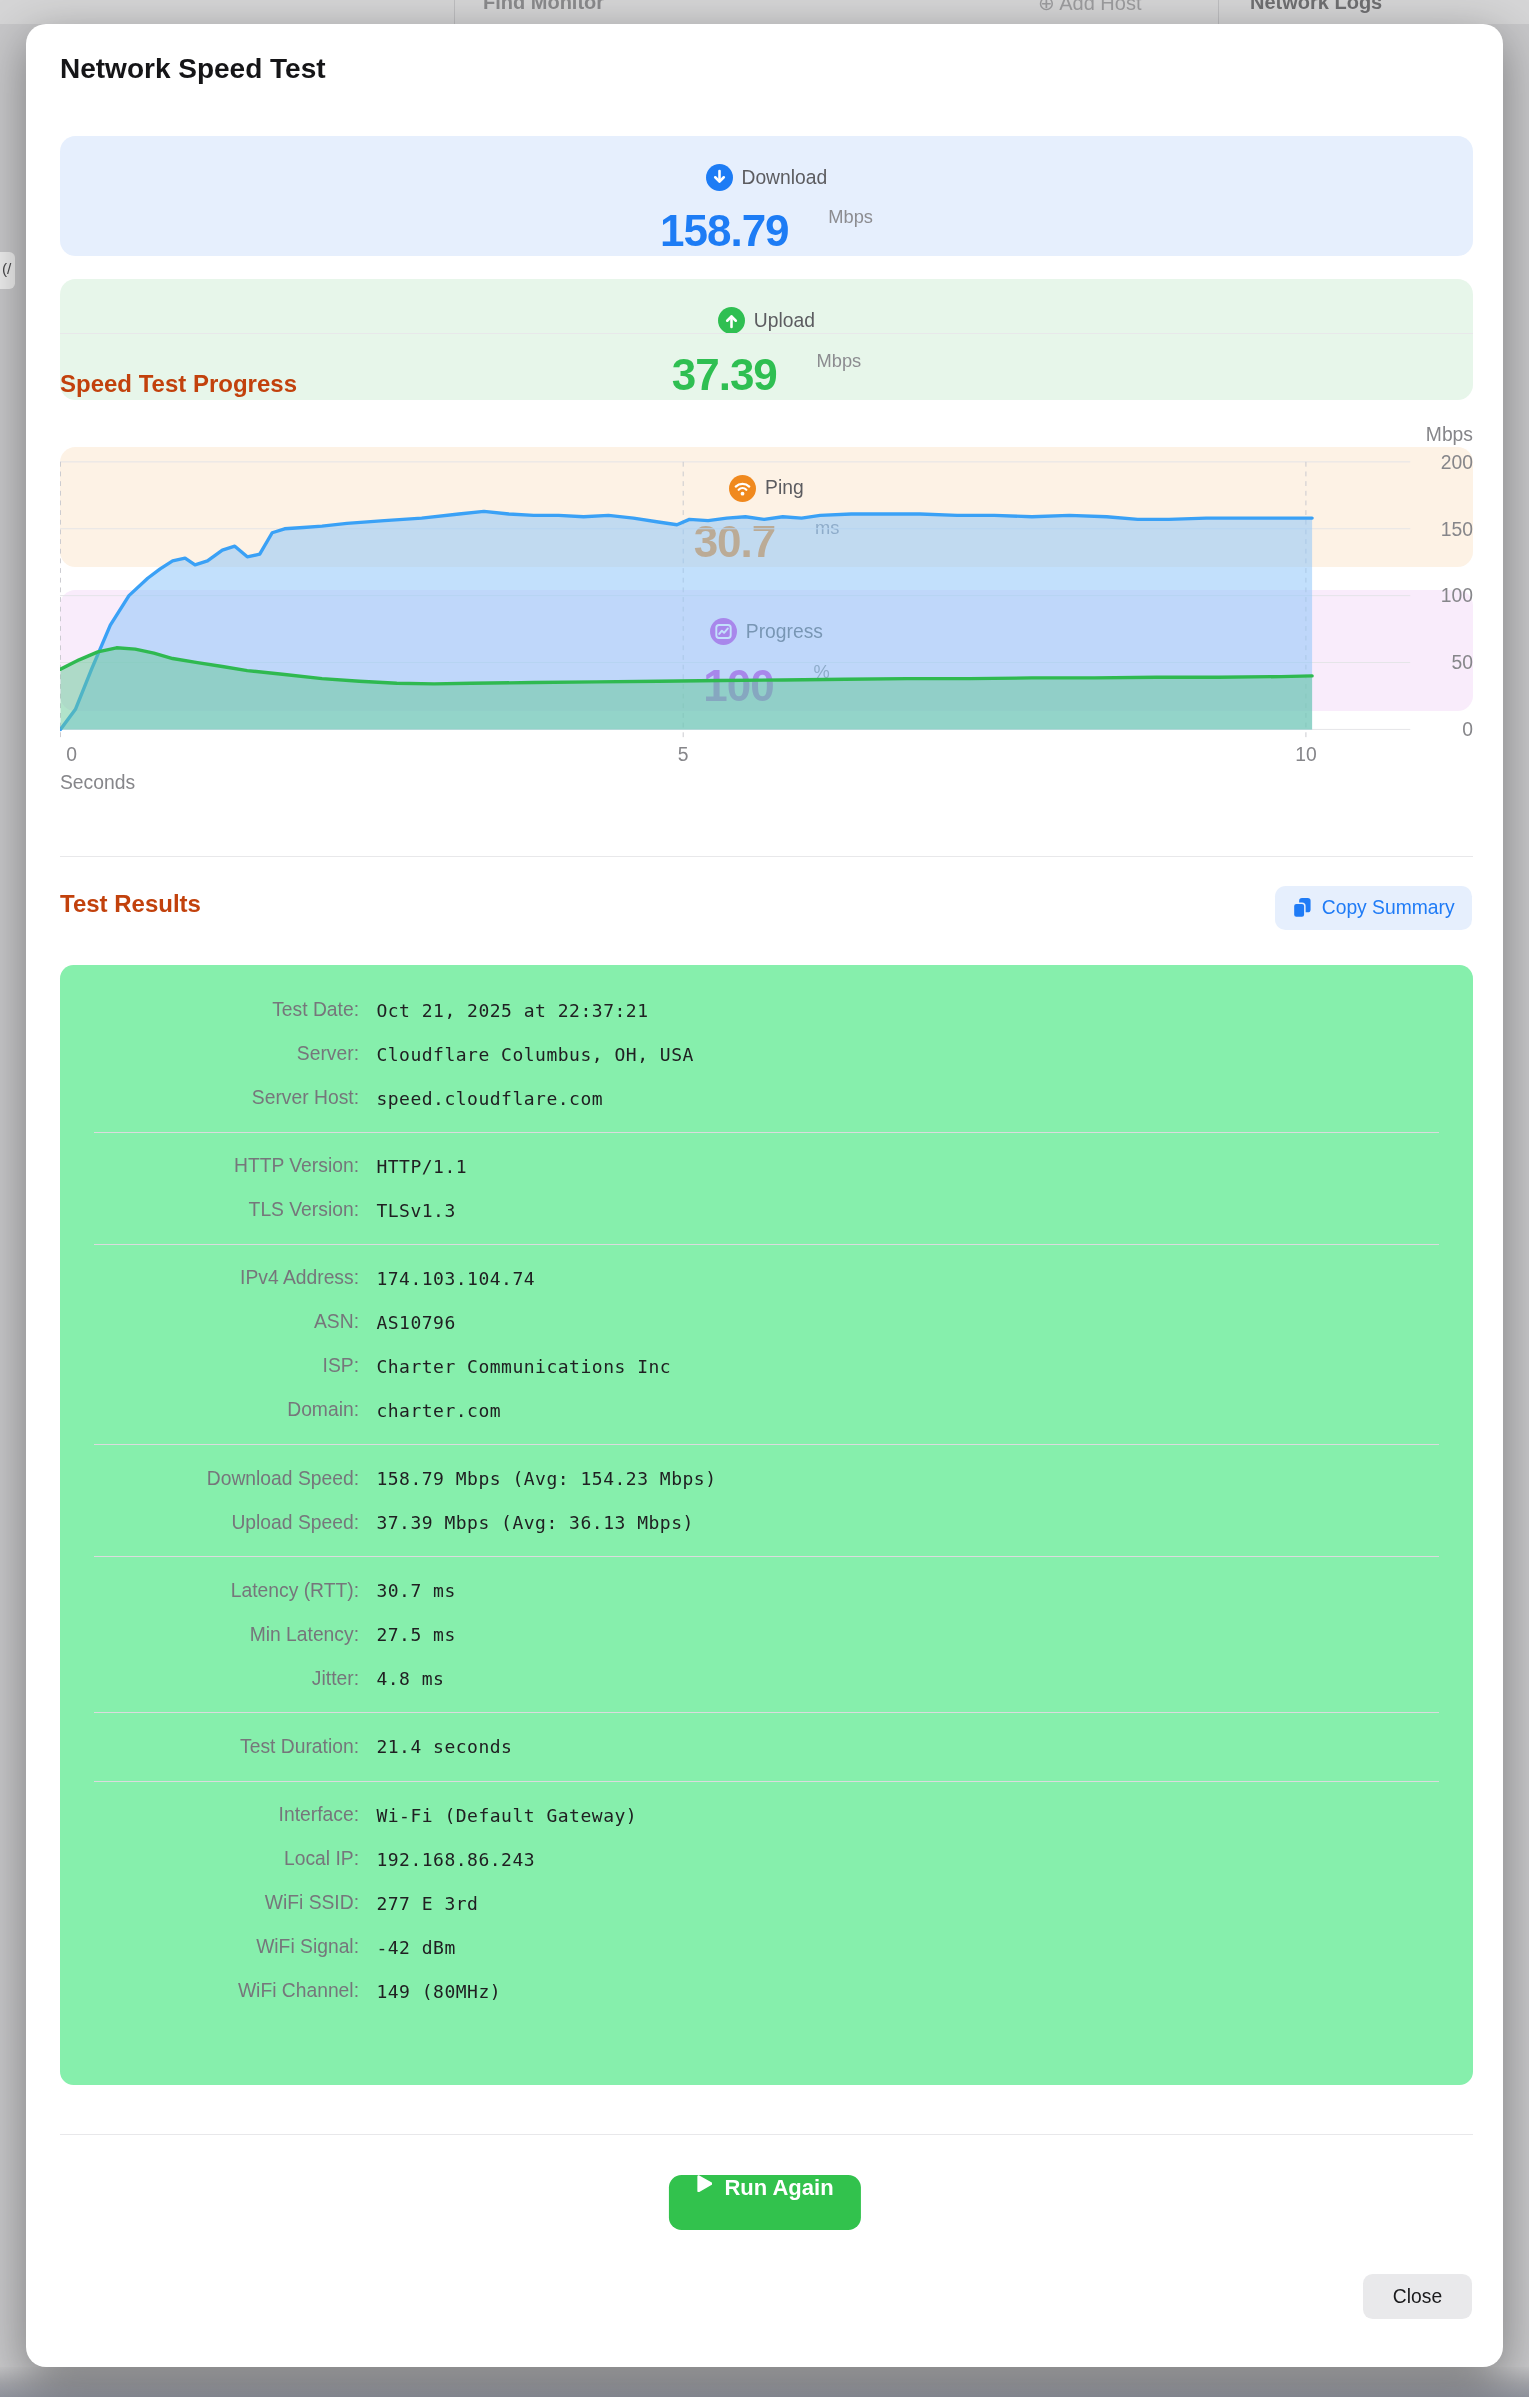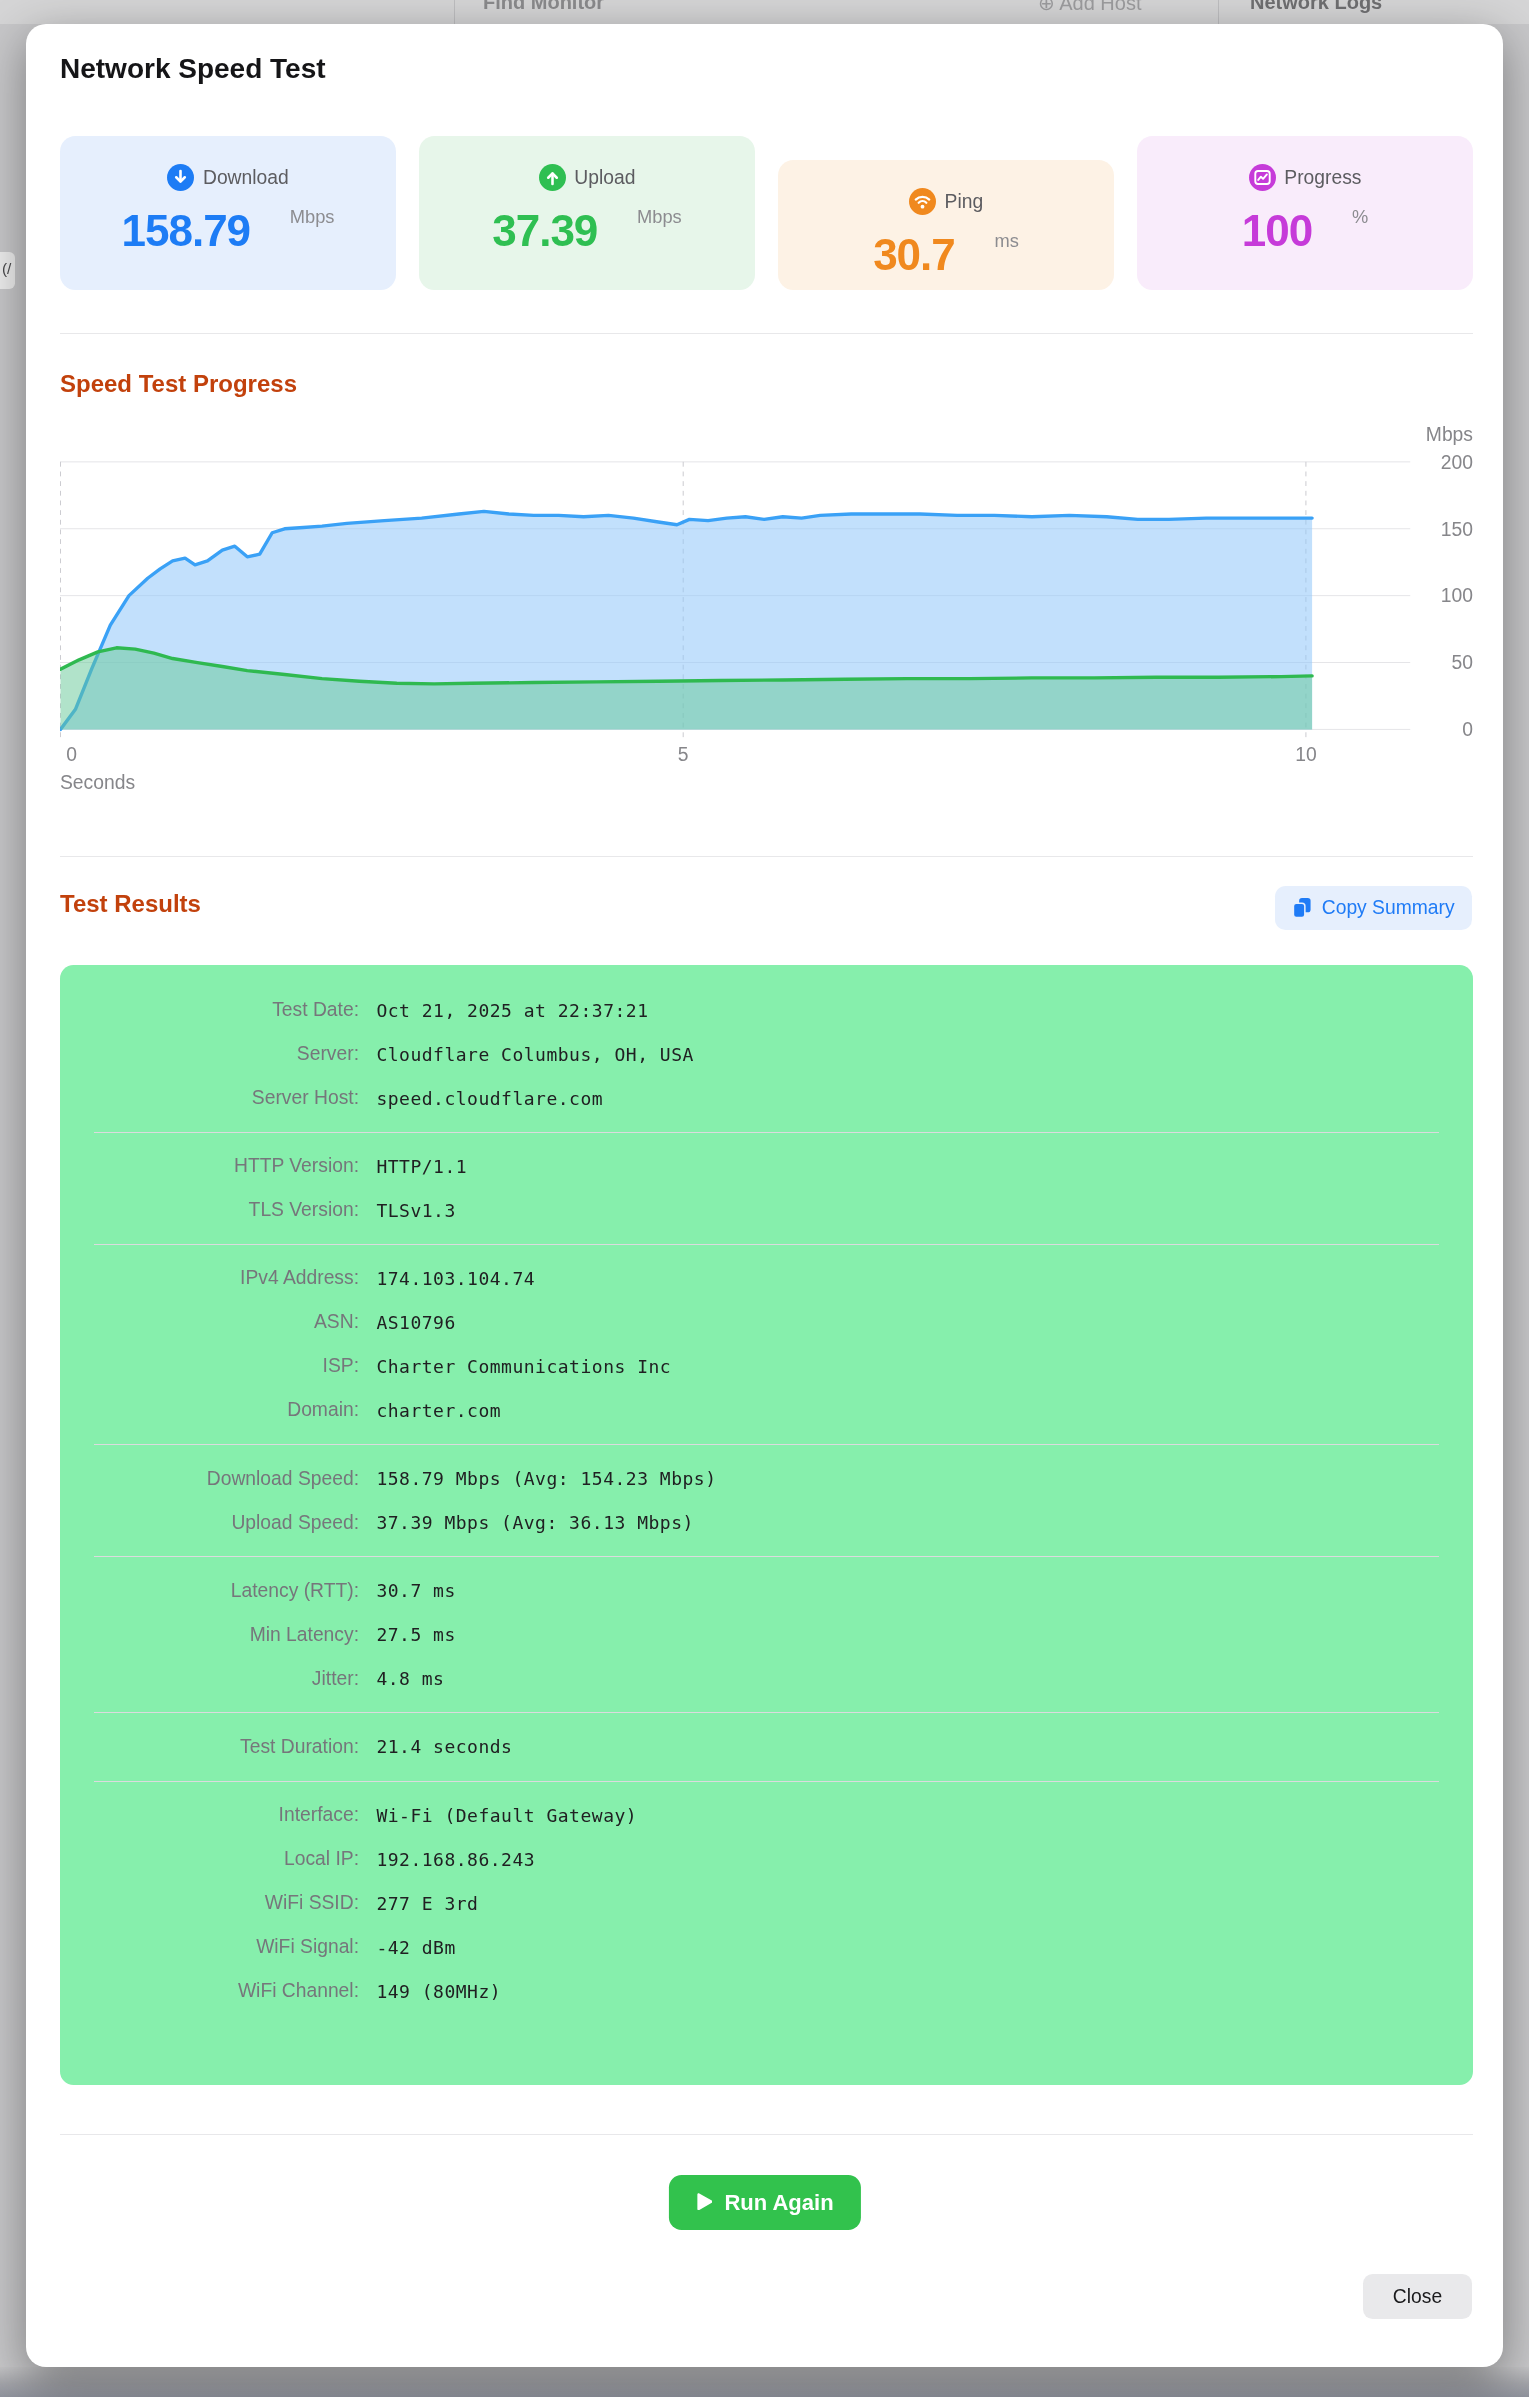--- a/index.html
+++ b/index.html
@@ -11,21 +11,21 @@
   .toolbar .tb-item { position:absolute; top:-8.7px; font-size:20px; font-weight:bold; color:#8a8a8c; white-space:nowrap; }
   .toolbar .tb-sep { position:absolute; top:0; width:1px; height:24px; background:#bebec0; }
   .left-fragment { position:absolute; left:0; top:252px; width:14.5px; height:37px; background:#ececec; border-radius:0 5.8px 5.8px 0; overflow:hidden; font-size:15.4px; color:#4a4a4c; padding:7.7px 0 0 1.9px; }
   .bottom-strip { position:absolute; left:0; top:2367px; width:1529px; height:30px; background:linear-gradient(180deg,#c4c4c6 0%, #a3a4a9 55%, #8f929c 100%); }
 
   
   .modal { position:absolute; left:26px; top:24px; width:1477px; height:2343px; background:#ffffff; border-radius:20px; box-shadow:0 13.5px 48px rgba(0,0,0,0.38); }
   .m-title { position:absolute; left:34px; top:29px; font-size:28px; font-weight:bold; color:#151517; }
 
   
-  .cards { position:absolute; left:34px; top:112px; width:1413px; height:154px; display:flex; gap:23px; }
+  .cards { position:absolute; left:34px; top:112px; width:1413px; height:154px; display:flex; gap:23px;flex-direction:column; }
   .card { flex:1 1 0; border-radius:15.4px; display:flex; flex-direction:column; align-items:center; }
   .card-head { margin-top:28px; display:flex; align-items:center; gap:8.7px; }
   .card-icon { width:27px; height:27px; display:block; }
   .card-label { font-size:19.3px; color:#5c5c60; }
   .card-valrow { margin-top:15.4px; display:flex; align-items:flex-start;gap:32px; }
   .card-value { font-size:44px; font-weight:bold; letter-spacing:-1px; }
   .card-unit { font-size:18.3px; color:#8c8c90; margin-left:7.7px; }
 
   .hline { position:absolute; left:34px; width:1413px; height:1px; background:#e8e8ea; }
 
@@ -38,21 +38,21 @@
   
   .copy-btn { position:absolute; right:31px; top:862px; height:44px; padding:0 17.4px; border-radius:10.6px; background:#e6effd; display:flex; align-items:center; gap:9.7px; cursor:pointer; border:none; }
   .copy-btn span { font-size:19.3px; color:#1f7bf6; }
   .results-box { position:absolute; left:34px; top:941px; width:1413px; height:1120px; background:#86efac; border-radius:13.5px; padding-top:23px; overflow:hidden; }
   .r-row { height:44px; display:flex; align-items:center; }
   .r-label { width:299px; text-align:right; font-size:19.3px; color:#76767b; flex:0 0 299px; }
   .r-value { margin-left:17.4px; font-family:"DejaVu Sans Mono", monospace; font-size:18px; color:#202022; letter-spacing:0.5px; }
   .r-div { height:1px; background:#dbdbde; margin:11.6px 34px; }
 
   
-  .run-btn { position:absolute; left:50%; transform:translateX(-50%); top:2151px; height:55px; padding:0 27px; border-radius:12.6px; background:#32c24d; display:flex; align-items:center; gap:12.6px; border:none; cursor:pointer; }
+  .run-btn { position:absolute; left:50%; transform:translateX(-50%); top:2151px; height:55px; padding:0 27px; border-radius:12.6px; background:#32c24d; display:flex; align-items:flex-start; gap:12.6px; border:none; cursor:pointer; }
   .run-btn span { color:#ffffff; font-size:22px; font-weight:bold; }
   .close-btn { position:absolute; right:31px; top:2250px; width:109px; height:45px; border-radius:9.7px; background:#e9e9eb; border:none; font-size:19.3px; color:#1a1a1c; cursor:pointer; font-family:"Liberation Sans", sans-serif; }
 </style>
 </head>
 <body>
 
 <div class="toolbar">
   <div class="tb-sep" style="left:454px"></div>
   <div class="tb-item" style="left:483px">Find Monitor</div>
   <div class="tb-item" style="left:1038px; font-weight:normal; color:#9c9c9e;"><span>⊕</span> <span>Add Host</span></div>

